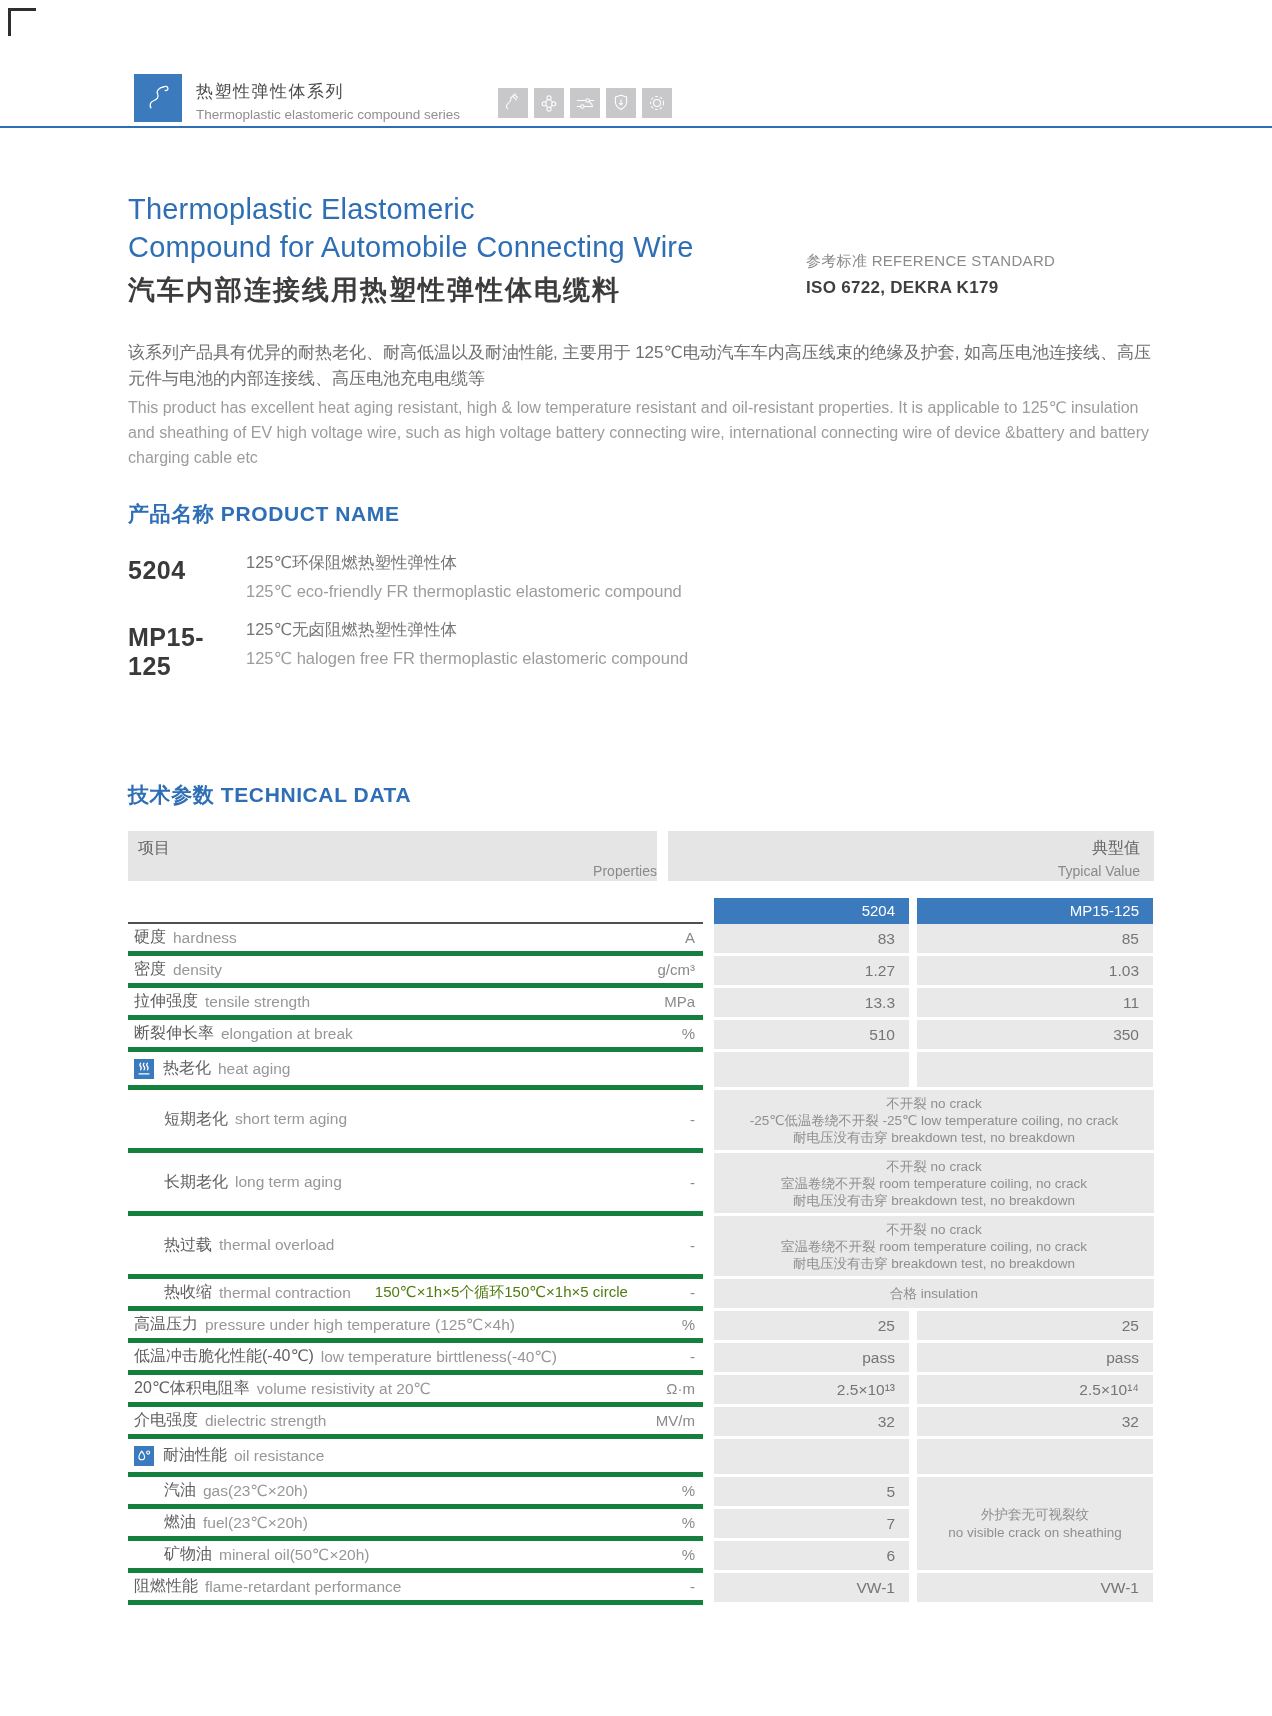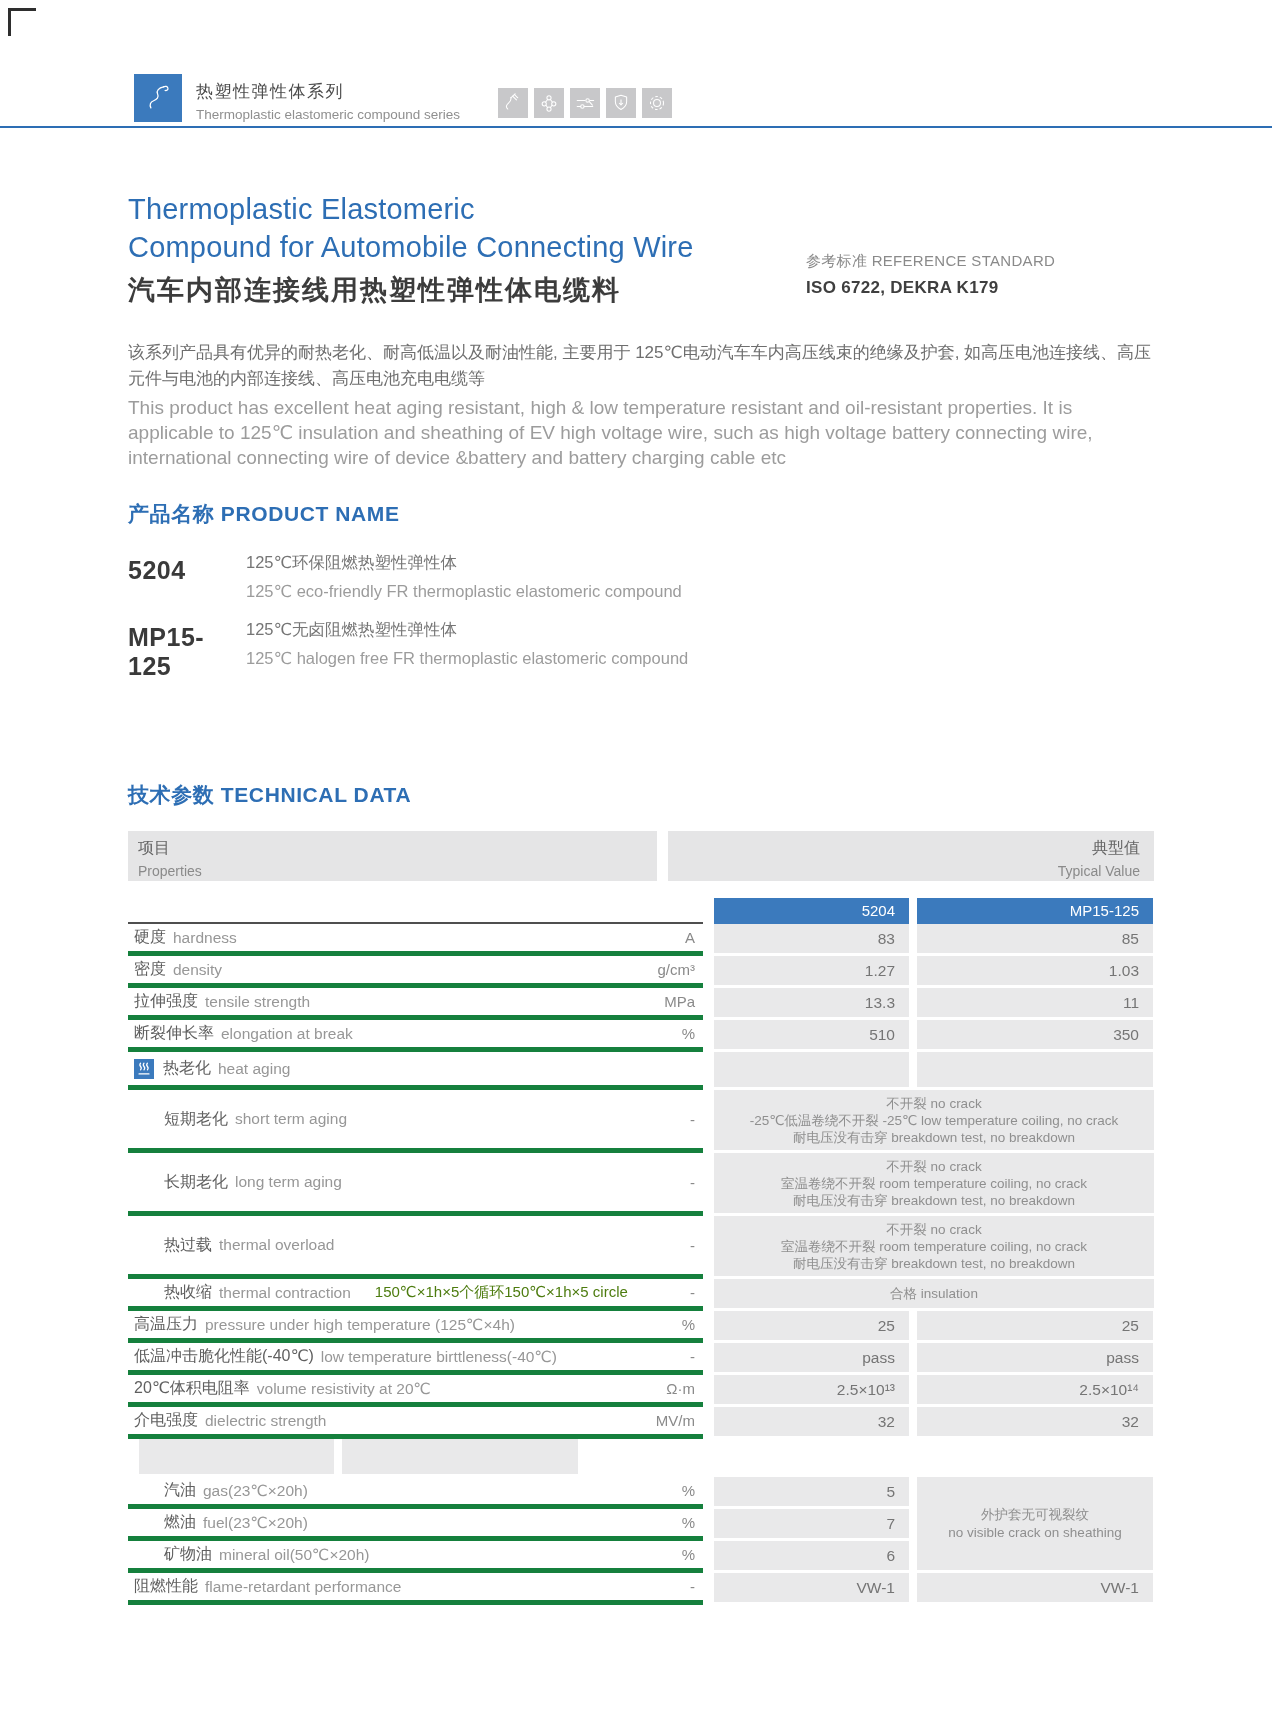--- a/index.html
+++ b/index.html
@@ -21,34 +21,34 @@
   .blue-rule{position:absolute;left:0;top:126px;width:1272px;height:2px;background:var(--accent);}
   
   .content{position:absolute;left:128px;top:190px;width:1026px;}
   .title-en{font-size:29px;line-height:38px;color:var(--accent);letter-spacing:0.2px;}
   .title-zh{font-size:27px;font-weight:bold;color:#3c3c3c;margin-top:6px;letter-spacing:2px;}
   .ref{position:absolute;left:678px;top:62px;}
   .ref .lab{font-size:15px;color:#8a8a8a;letter-spacing:0.3px;}
   .ref .val{font-size:17px;font-weight:bold;color:#3f3f3f;margin-top:7px;letter-spacing:0.3px;}
   .intro{margin-top:32px;}
   .intro .zh{font-size:17px;line-height:26px;color:#6e6e6e;}
-  .intro .en{font-size:19px;line-height:25px;color:#9c9c9c;margin-top:3px;}
+  .intro .en{font-size:16px;line-height:25px;color:#9c9c9c;margin-top:3px;}
   .sec-head{color:var(--accent);font-size:21px;font-weight:bold;letter-spacing:0.6px;}
   .sec-head.products{margin-top:30px;}
   .sec-head.tech{margin-top:100px;}
   .product{display:flex;margin-top:24px;}
   .product + .product{margin-top:18px;}
   .pcode{width:118px;font-size:25px;font-weight:bold;color:#3a3a3a;padding-top:4px;letter-spacing:0.5px;}
   .pdesc .zh{font-size:16.5px;color:#757575;}
   .pdesc .en{font-size:16.5px;color:#9c9c9c;margin-top:8px;}
   
   .th-row{display:flex;margin-top:22px;}
   .th-left{width:575px;height:50px;background:var(--hdrgray);box-sizing:border-box;padding:7px 0 0 10px;}
   .th-left .zh{font-size:16px;color:#666;}
-  .th-left .en{font-size:14px;color:#8a8a8a;margin-top:4px;}
+  .th-left .en{font-size:14px;color:#8a8a8a;margin-top:4px;text-align:right;}
   .th-right{width:528px;height:50px;background:var(--hdrgray);box-sizing:border-box;
             margin-left:11px;text-align:right;padding:7px 14px 0 0;}
   .th-right .zh{font-size:16px;color:#666;}
   .th-right .en{font-size:14px;color:#8a8a8a;margin-top:4px;}
   .col-row{display:flex;margin-top:17px;}
   .col-spacer{width:575px;height:26px;box-sizing:border-box;border-bottom:2px solid #4f4f4f;}
   .colcell{height:26px;line-height:25px;background:var(--cellblue);color:#fff;text-align:right;
            box-sizing:border-box;padding-right:14px;font-size:15px;}
   .colcell.c1{width:195px;margin-left:11px;}
   .colcell.c2{width:236px;margin-left:8px;}
@@ -321,20 +321,32 @@
         <div class="trow">
           <div class="tleft">
             <span class="lzh">介电强度</span>
             <span class="len">dielectric strength</span>
             <span class="unit">MV/m</span>
           </div>
           <div class="cell v1">32</div>
           <div class="cell v2">32</div>
         </div>
         <div class="trow section">
+          <div class="tleft">
+            <span class="sec-icon">
+              <svg viewBox="0 0 20 20">
+                <g fill="none" stroke="#fff" stroke-width="1.2">
+                  <path d="M7.5 4.5q3.2 4.2 3.2 6.5a3.2 3.2 0 1 1-6.4 0q0-2.3 3.2-6.5z"></path>
+                  <circle cx="14.6" cy="6.2" r="1.7"></circle>
+                </g>
+              </svg>
+            </span>
+            <span class="lzh">耐油性能</span>
+            <span class="len">oil resistance</span>
+          </div>
           <div class="cell v1"></div>
           <div class="cell v2"></div>
         </div>
         <div class="oilgroup">
           <div class="oil-left">
             <div class="trow indent">
               <div class="tleft">
                 <span class="lzh">汽油</span>
                 <span class="len">gas(23℃×20h)</span>
                 <span class="unit">%</span>

